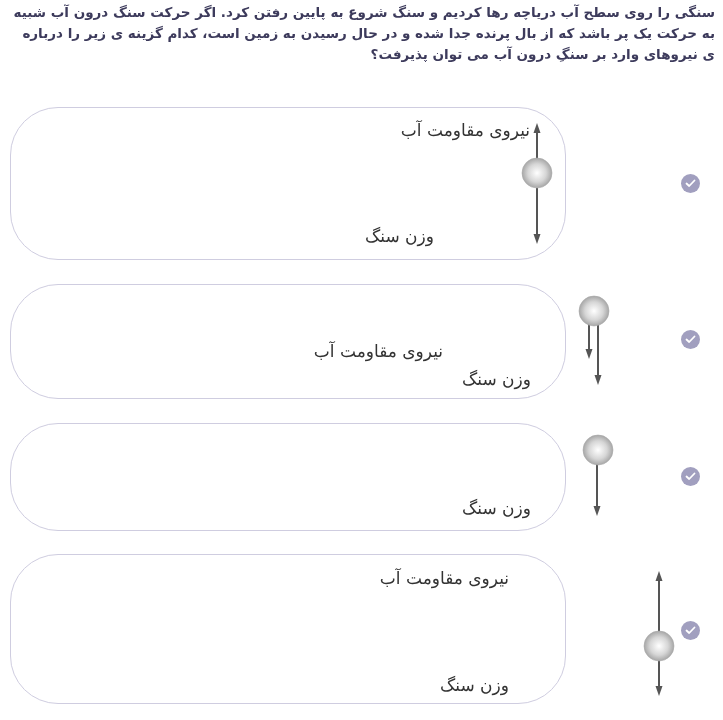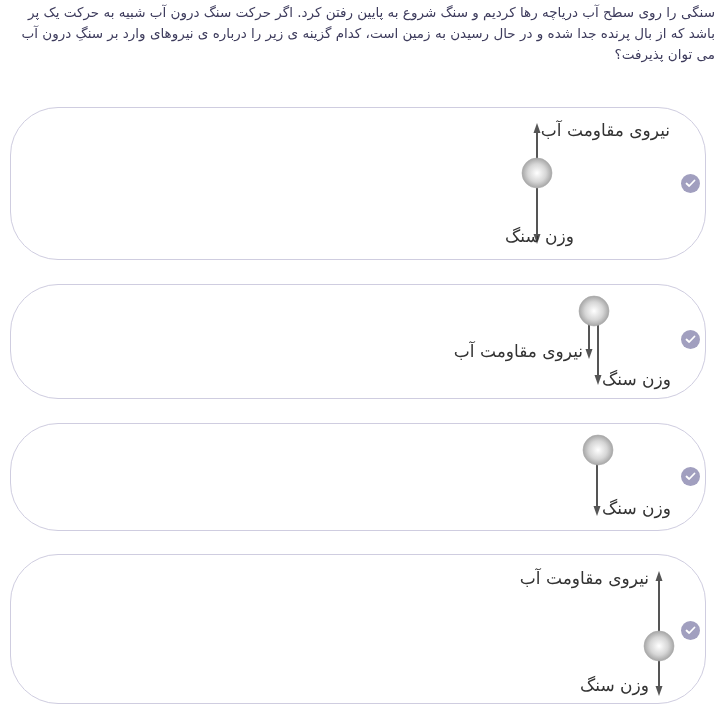--- a/index.html
+++ b/index.html
@@ -15,29 +15,29 @@
     font-family: "DejaVu Sans", sans-serif;
   }
   .question {
     position: absolute;
     top: 0;
     left: 8px;
     right: 8px;
     direction: rtl;
     text-align: right;
     font-size: 13.5px;
-    font-weight: normal;
+    font-weight: bold;
     line-height: 21px;
     color: #3d3b5c;
     padding-top: 2px;
   }
   .option {
     position: absolute;
     left: 10px;
-    width: 696px;
+    width: 556px;
     box-sizing: border-box;
     border: 1.5px solid #cfcde0;
     border-radius: 48px;
     background: #ffffff;
     cursor: pointer;
   }
   .option svg.diagram {
     position: absolute;
     left: 0;
     top: 0;

